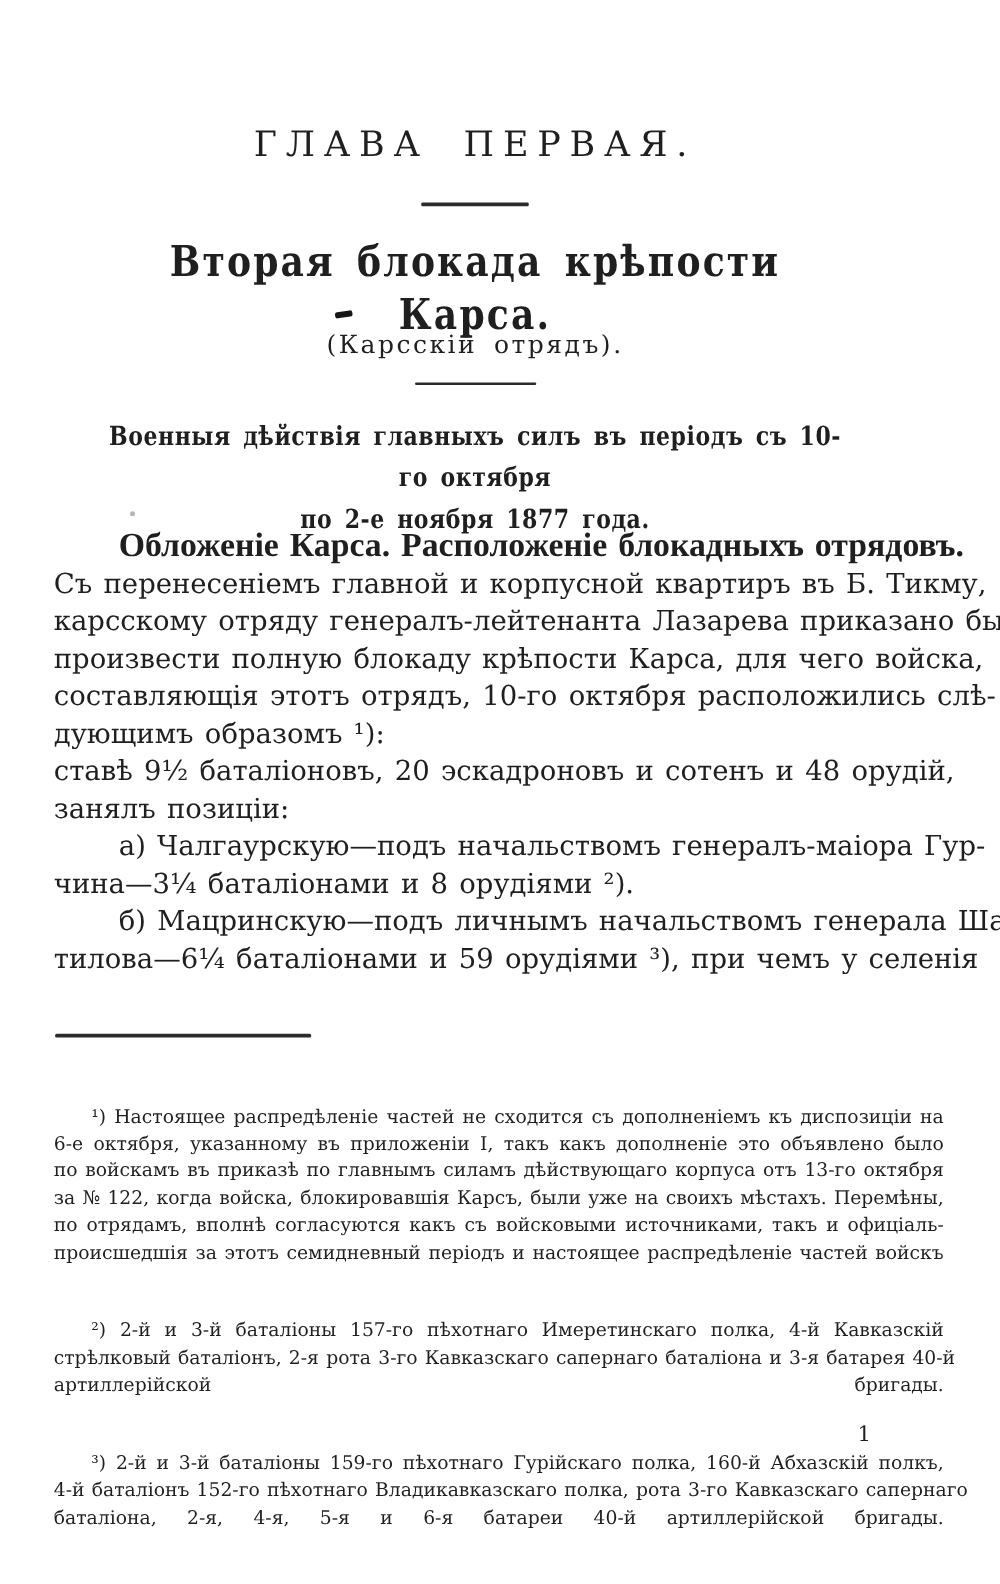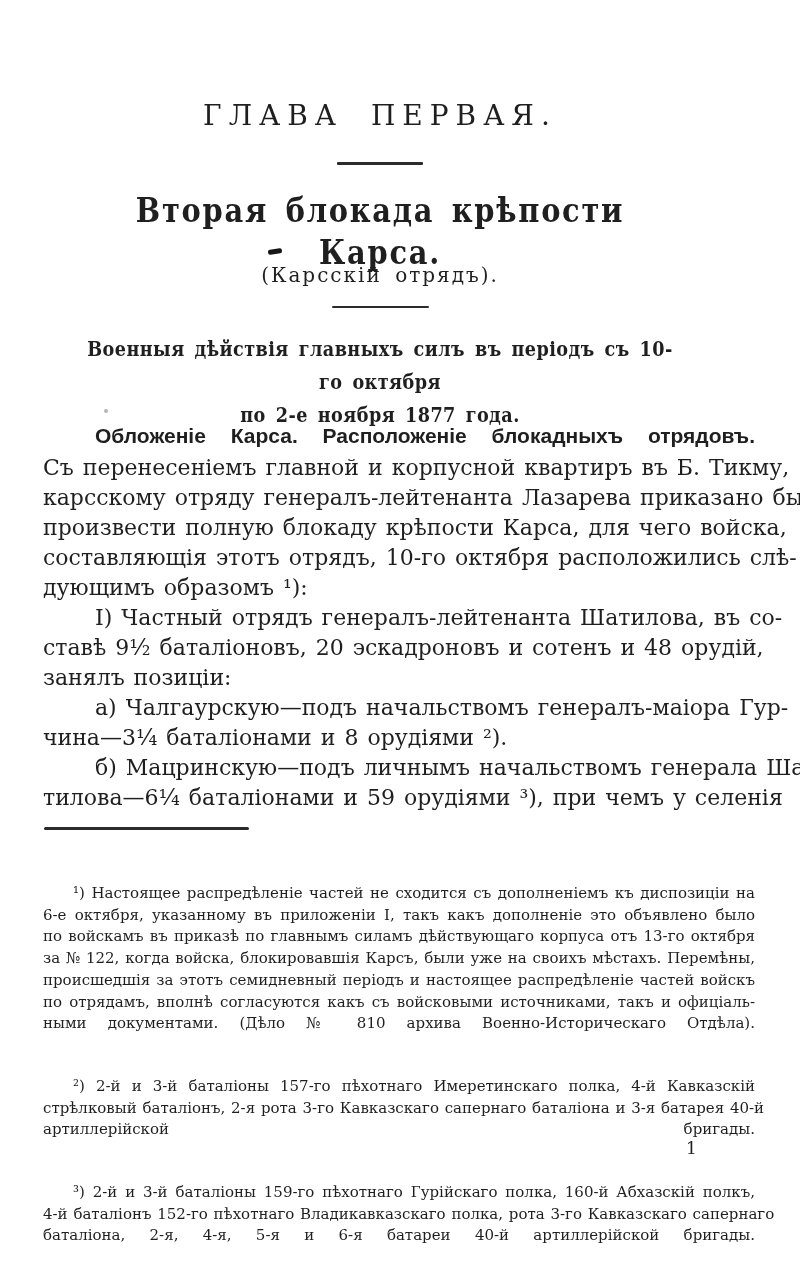--- a/index.html
+++ b/index.html
@@ -39,22 +39,22 @@
     transform: scaleX(0.84);
   }
 
   .bodyblock { top: 419px; left: 43px; width: 712px; font-size: 22px; }
   .ln {
     line-height: 30px; white-space: nowrap;
     text-align: justify; text-align-last: justify;
     word-spacing: 2px;
   }
   .runin {
-    line-height: 34px; font-size: 21px;
-    font-family: Liberation Sans, sans-serif; font-weight: bold;
+    line-height: 34px; font-size: 27px;
+    font-family: Liberation Serif, serif; font-weight: bold;
   }
   .ind  { padding-left: 52px; }
   .fl   { text-align: right; text-align-last: left; }
 
   .fn-rule { top: 827px; left: 44px; width: 205px; height: 3px;
              background: #2b2b2b; border-radius: 2px; }
   .fnblock { top: 842px; left: 43px; width: 712px; font-size: 15px; }
   .fnl {
     line-height: 21.7px; white-space: nowrap;
     text-align: justify; text-align-last: justify;
@@ -93,41 +93,39 @@
 
 <div class="abs bodyblock">
   <div class="ln runin ind">Обложеніе Карса. Расположеніе блокадныхъ отрядовъ.</div>
 
   <div class="ln">Съ перенесеніемъ главной и корпусной квартиръ въ Б. Тикму,</div>
   <div class="ln">карсскому отряду генералъ-лейтенанта Лазарева приказано было</div>
   <div class="ln">произвести полную блокаду крѣпости Карса, для чего войска,</div>
   <div class="ln">составляющія этотъ отрядъ, 10-го октября расположились слѣ-</div>
   <div class="ln fl">дующимъ образомъ ¹):</div>
 
-  <div class="ln ind">I) Частный отрядъ генералъ-лейтенанта Шатилова, въ со-</div>
   <div class="ln">ставѣ 9¹⁄₂ баталіоновъ, 20 эскадроновъ и сотенъ и 48 орудій,</div>
   <div class="ln fl">занялъ позиціи:</div>
 
   <div class="ln ind">а) Чалгаурскую—подъ начальствомъ генералъ-маіора Гур-</div>
   <div class="ln fl">чина—3¹⁄₄ баталіонами и 8 орудіями ²).</div>
 
   <div class="ln ind">б) Мацринскую—подъ личнымъ начальствомъ генерала Ша-</div>
   <div class="ln">тилова—6¹⁄₄ баталіонами и 59 орудіями ³), при чемъ у селенія</div>
 </div>
 
 <div class="abs fn-rule"></div>
 
 <div class="abs fnblock">
   <div class="fnl fn-ind">¹) Настоящее распредѣленіе частей не сходится съ дополненіемъ къ диспозиціи на</div>
   <div class="fnl">6-е октября, указанному въ приложеніи I, такъ какъ дополненіе это объявлено было</div>
   <div class="fnl">по войскамъ въ приказѣ по главнымъ силамъ дѣйствующаго корпуса отъ 13-го октября</div>
   <div class="fnl">за № 122, когда войска, блокировавшія Карсъ, были уже на своихъ мѣстахъ. Перемѣны,</div>
+  <div class="fnl">по отрядамъ, вполнѣ согласуются какъ съ войсковыми источниками, такъ и офиціаль-</div>
   <div class="fnl">происшедшія за этотъ семидневный періодъ и настоящее распредѣленіе частей войскъ</div>
-  <div class="fnl">по отрядамъ, вполнѣ согласуются какъ съ войсковыми источниками, такъ и офиціаль-</div>
-  <div class="fnl fl">ными документами. (Дѣло № 810 архива Военно-Историческаго Отдѣла).</div>
 
   <div class="fnl fn-ind">²) 2-й и 3-й баталіоны 157-го пѣхотнаго Имеретинскаго полка, 4-й Кавказскій</div>
   <div class="fnl">стрѣлковый баталіонъ, 2-я рота 3-го Кавказскаго сапернаго баталіона и 3-я батарея 40-й</div>
   <div class="fnl fl">артиллерійской бригады.</div>
 
   <div class="fnl fn-ind">³) 2-й и 3-й баталіоны 159-го пѣхотнаго Гурійскаго полка, 160-й Абхазскій полкъ,</div>
   <div class="fnl">4-й баталіонъ 152-го пѣхотнаго Владикавказскаго полка, рота 3-го Кавказскаго сапернаго</div>
   <div class="fnl fl">баталіона, 2-я, 4-я, 5-я и 6-я батареи 40-й артиллерійской бригады.</div>
 </div>
 

